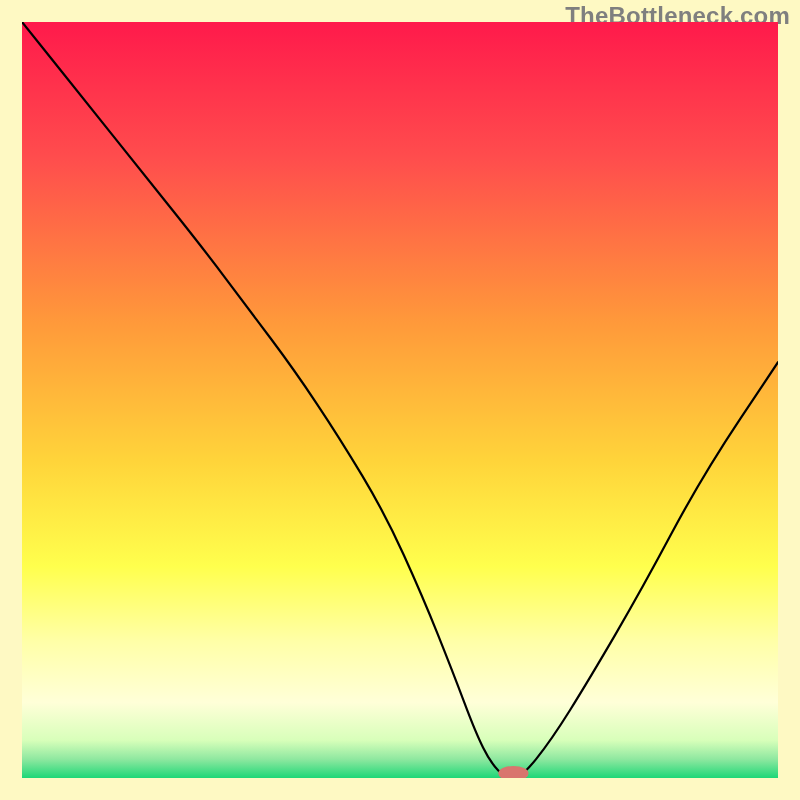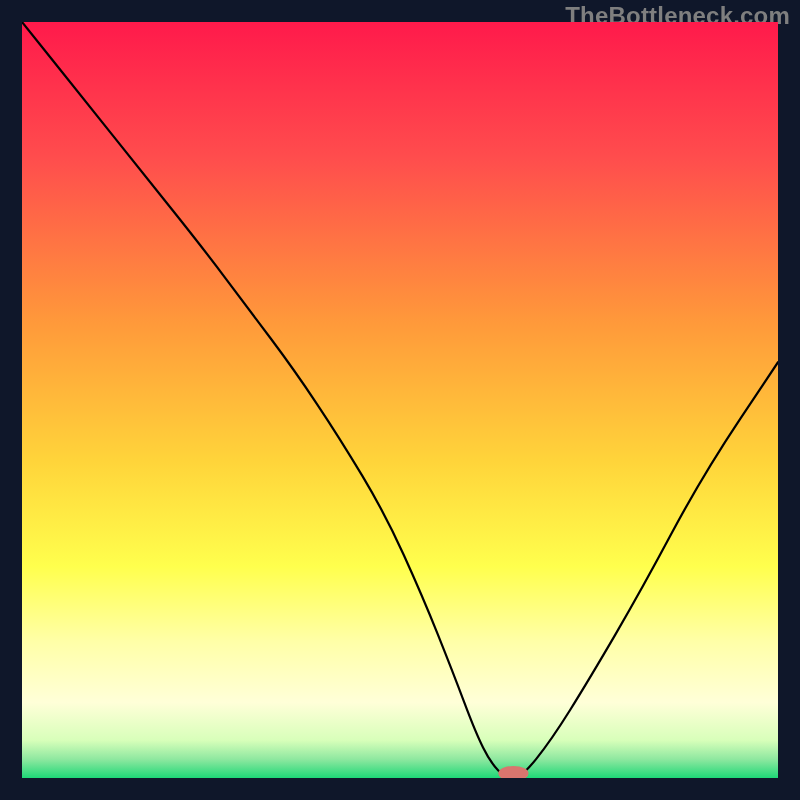--- a/index.html
+++ b/index.html
@@ -1,21 +1,21 @@
 <!DOCTYPE html>
 <html><head>
 <meta charset="utf-8">
 <style>
   * { margin: 0; padding: 0; box-sizing: border-box; }
   html, body { width: 800px; height: 800px; overflow: hidden; background: #000; }
   .frame {
     position: relative;
     width: 800px;
     height: 800px;
-    background: #0f172a;
+    background: #fef9c3;
   }
   .watermark {
     position: absolute;
     top: 2px;
     right: 10px;
     font-family: Arial, Helvetica, sans-serif;
     font-size: 24px;
     font-weight: 600;
     color: #7f7f7f;
     letter-spacing: 0.2px;

